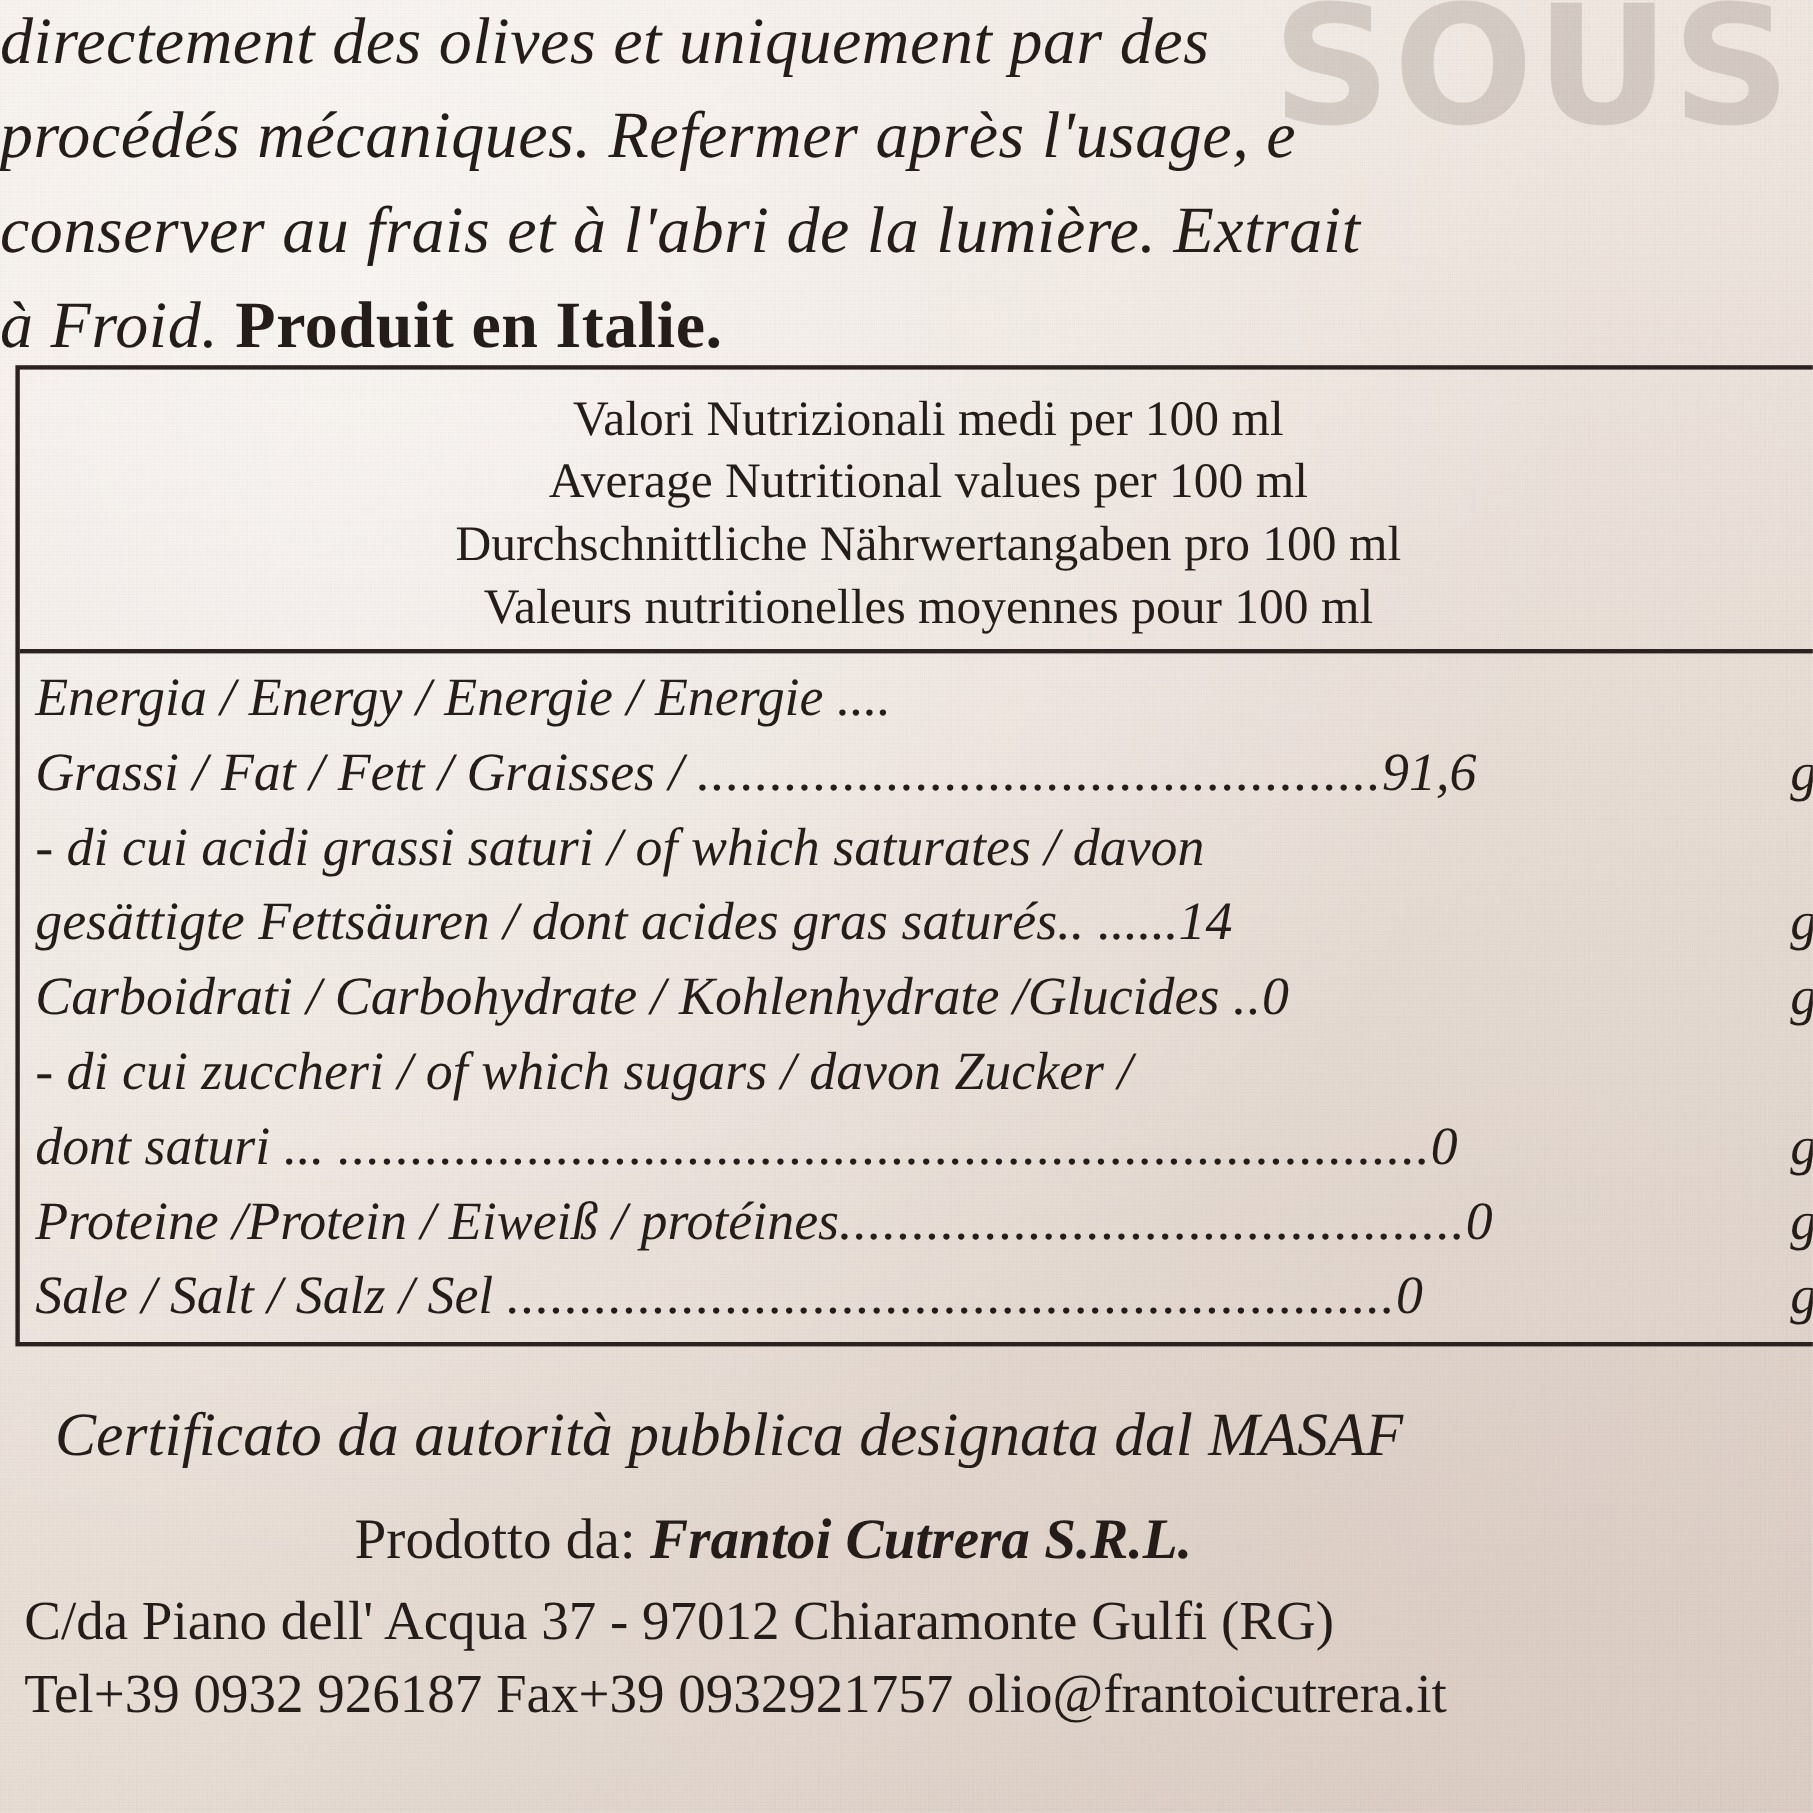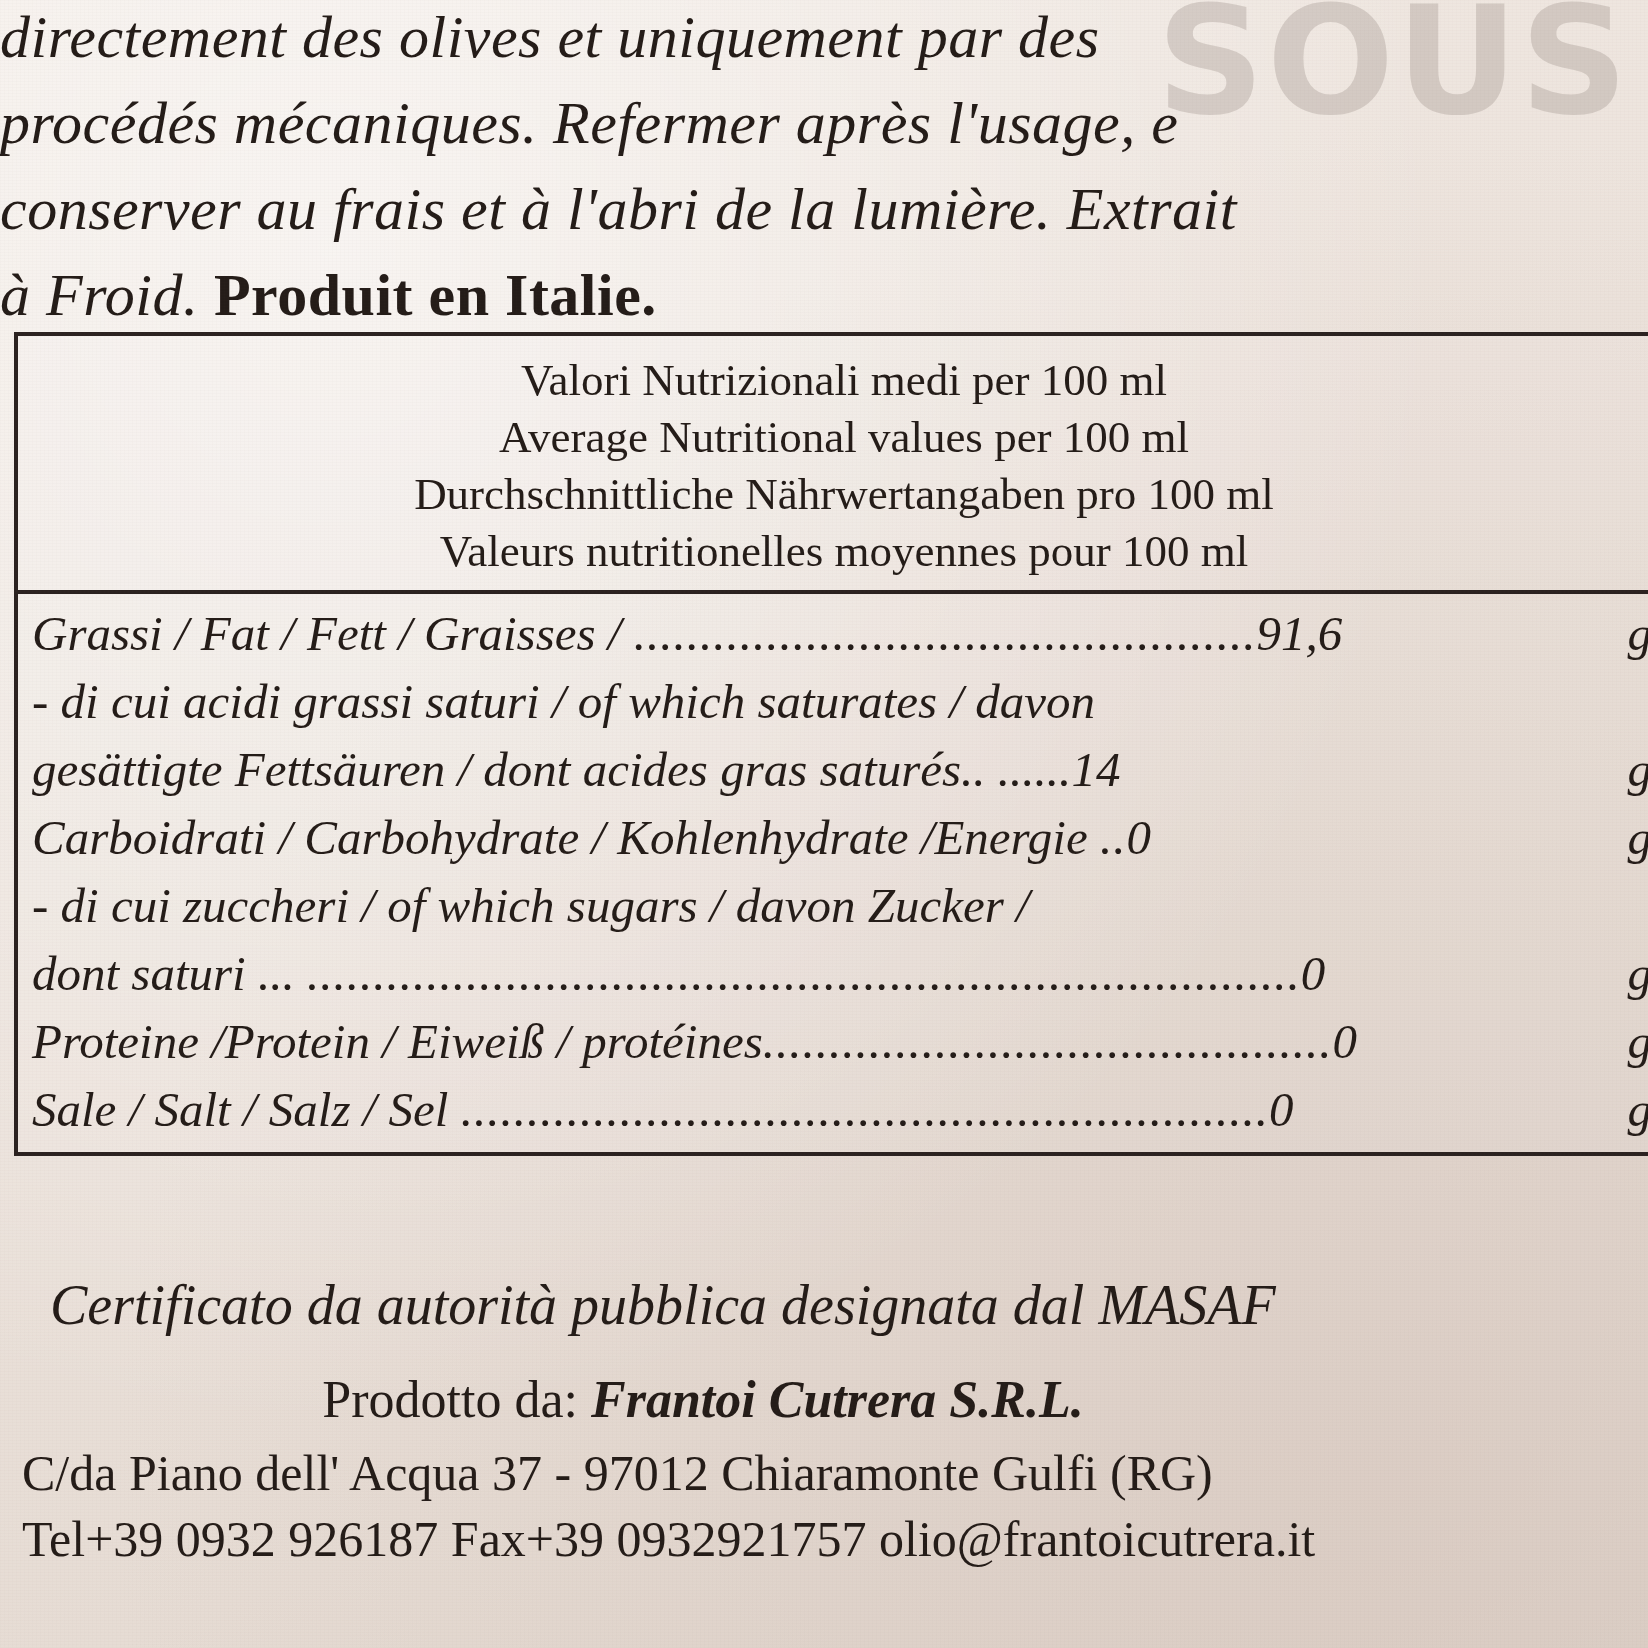--- a/index.html
+++ b/index.html
@@ -183,35 +183,36 @@
     <div id="nutrition-head">
       <span class="hline">Valori Nutrizionali medi per 100 ml</span>
       <span class="hline">Average Nutritional values per  100 ml</span>
       <span class="hline">Durchschnittliche Nährwertangaben pro 100 ml</span>
       <span class="hline">Valeurs nutritionelles moyennes pour 100 ml</span>
     </div>
 
     <div id="nutrition-rows">
 
       <div class="nrow energy">
+        <span class="lbl">Energia / Energy / Energie / Energie ....</span>
       </div>
 
       <div class="nrow">
         <span class="lbl">Grassi / Fat /  Fett / Graisses / </span><span class="dots">...............................................</span><span class="val">91,6</span>
         <span class="unit">g</span>
       </div>
 
       <div class="nrow two-line">
         <span class="sub">-  di cui acidi grassi saturi / of which saturates / davon</span>
         <span class="sub"><span>gesättigte Fettsäuren / dont acides gras saturés.. ......</span><span class="val">14</span></span>
         <span class="unit" style="bottom:0;">g</span>
       </div>
 
       <div class="nrow">
-        <span class="lbl">Carboidrati / Carbohydrate / Kohlenhydrate /Energie </span><span class="dots">..</span><span class="val">0</span>
+        <span class="lbl">Carboidrati / Carbohydrate / Kohlenhydrate /Glucides </span><span class="dots">..</span><span class="val">0</span>
         <span class="unit">g</span>
       </div>
 
       <div class="nrow two-line">
         <span class="sub">-  di cui zuccheri / of which sugars / davon Zucker /</span>
         <span class="sub"><span>dont saturi ... </span><span class="dots">...........................................................................</span><span class="val">0</span></span>
         <span class="unit" style="bottom:0;">g</span>
       </div>
 
       <div class="nrow">

